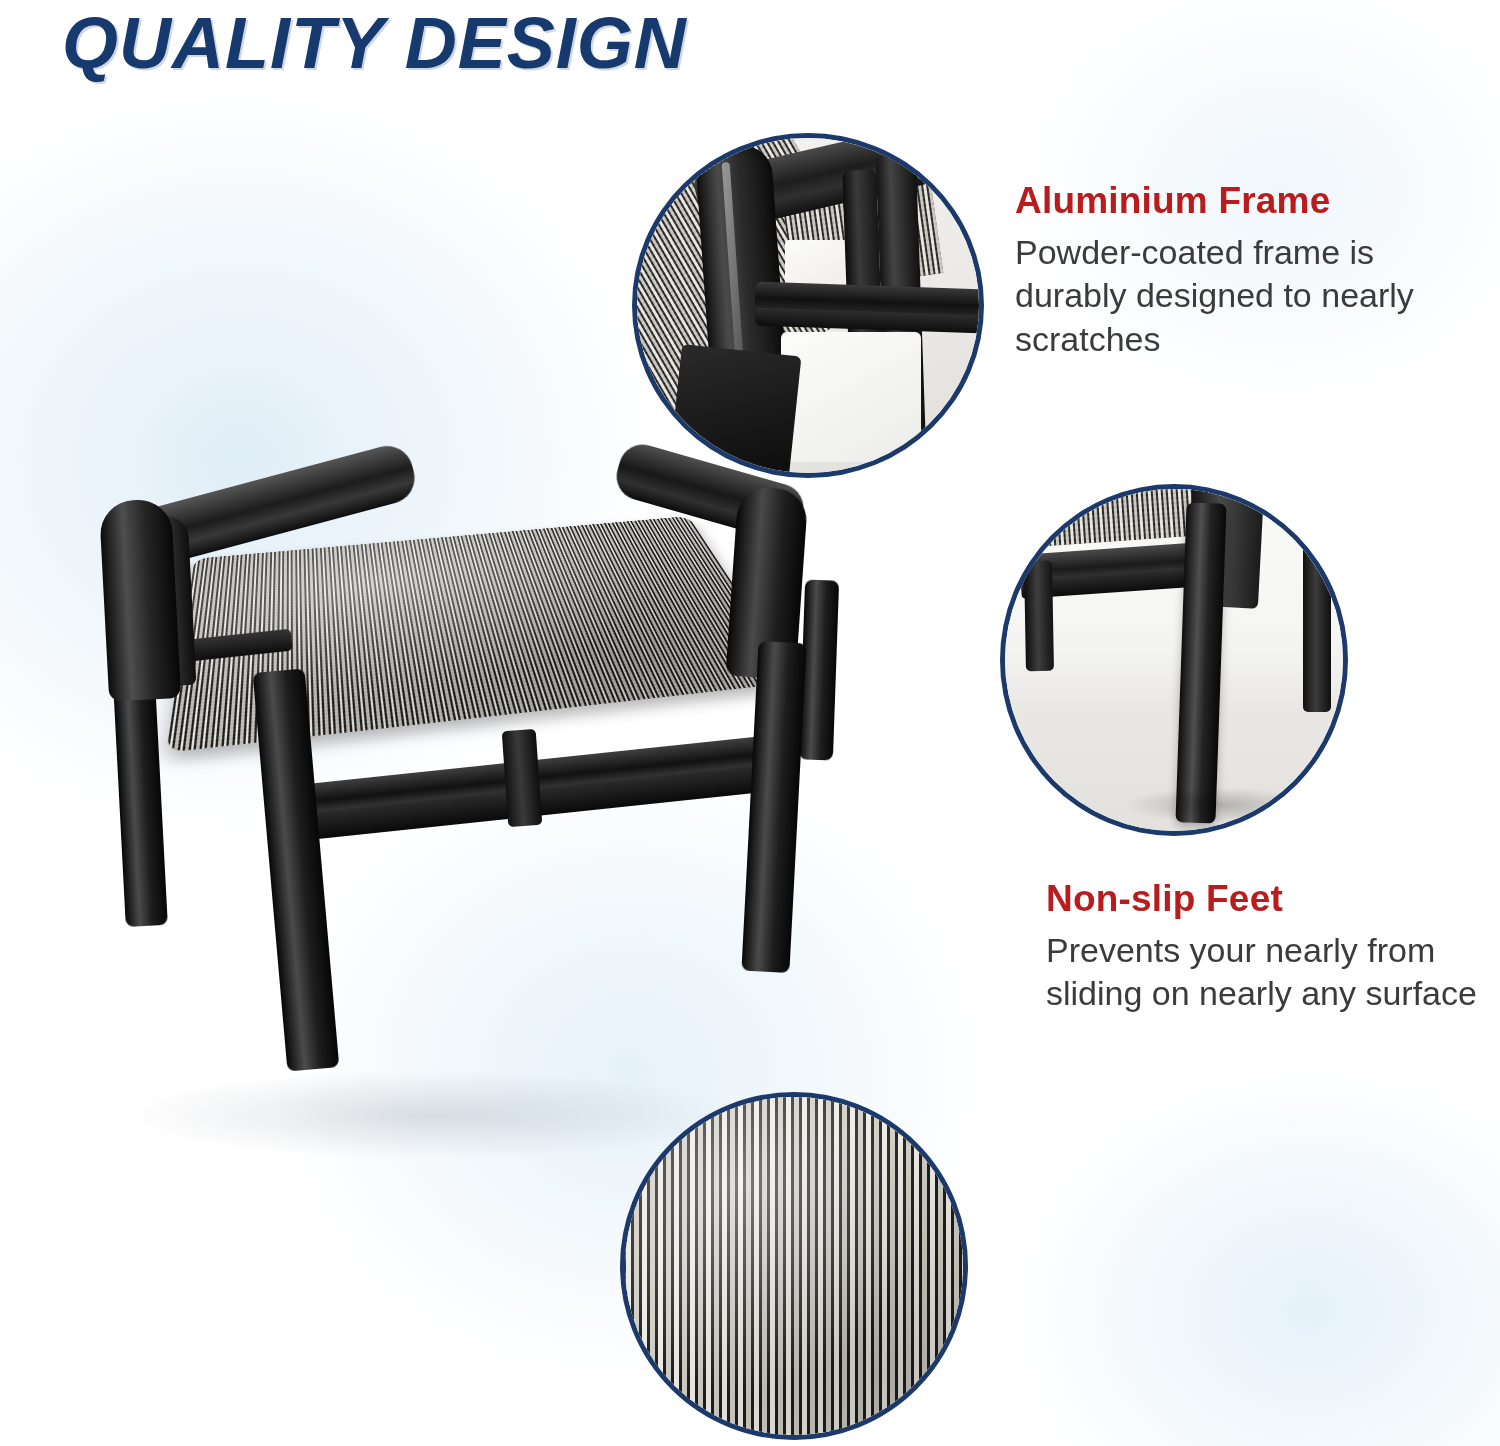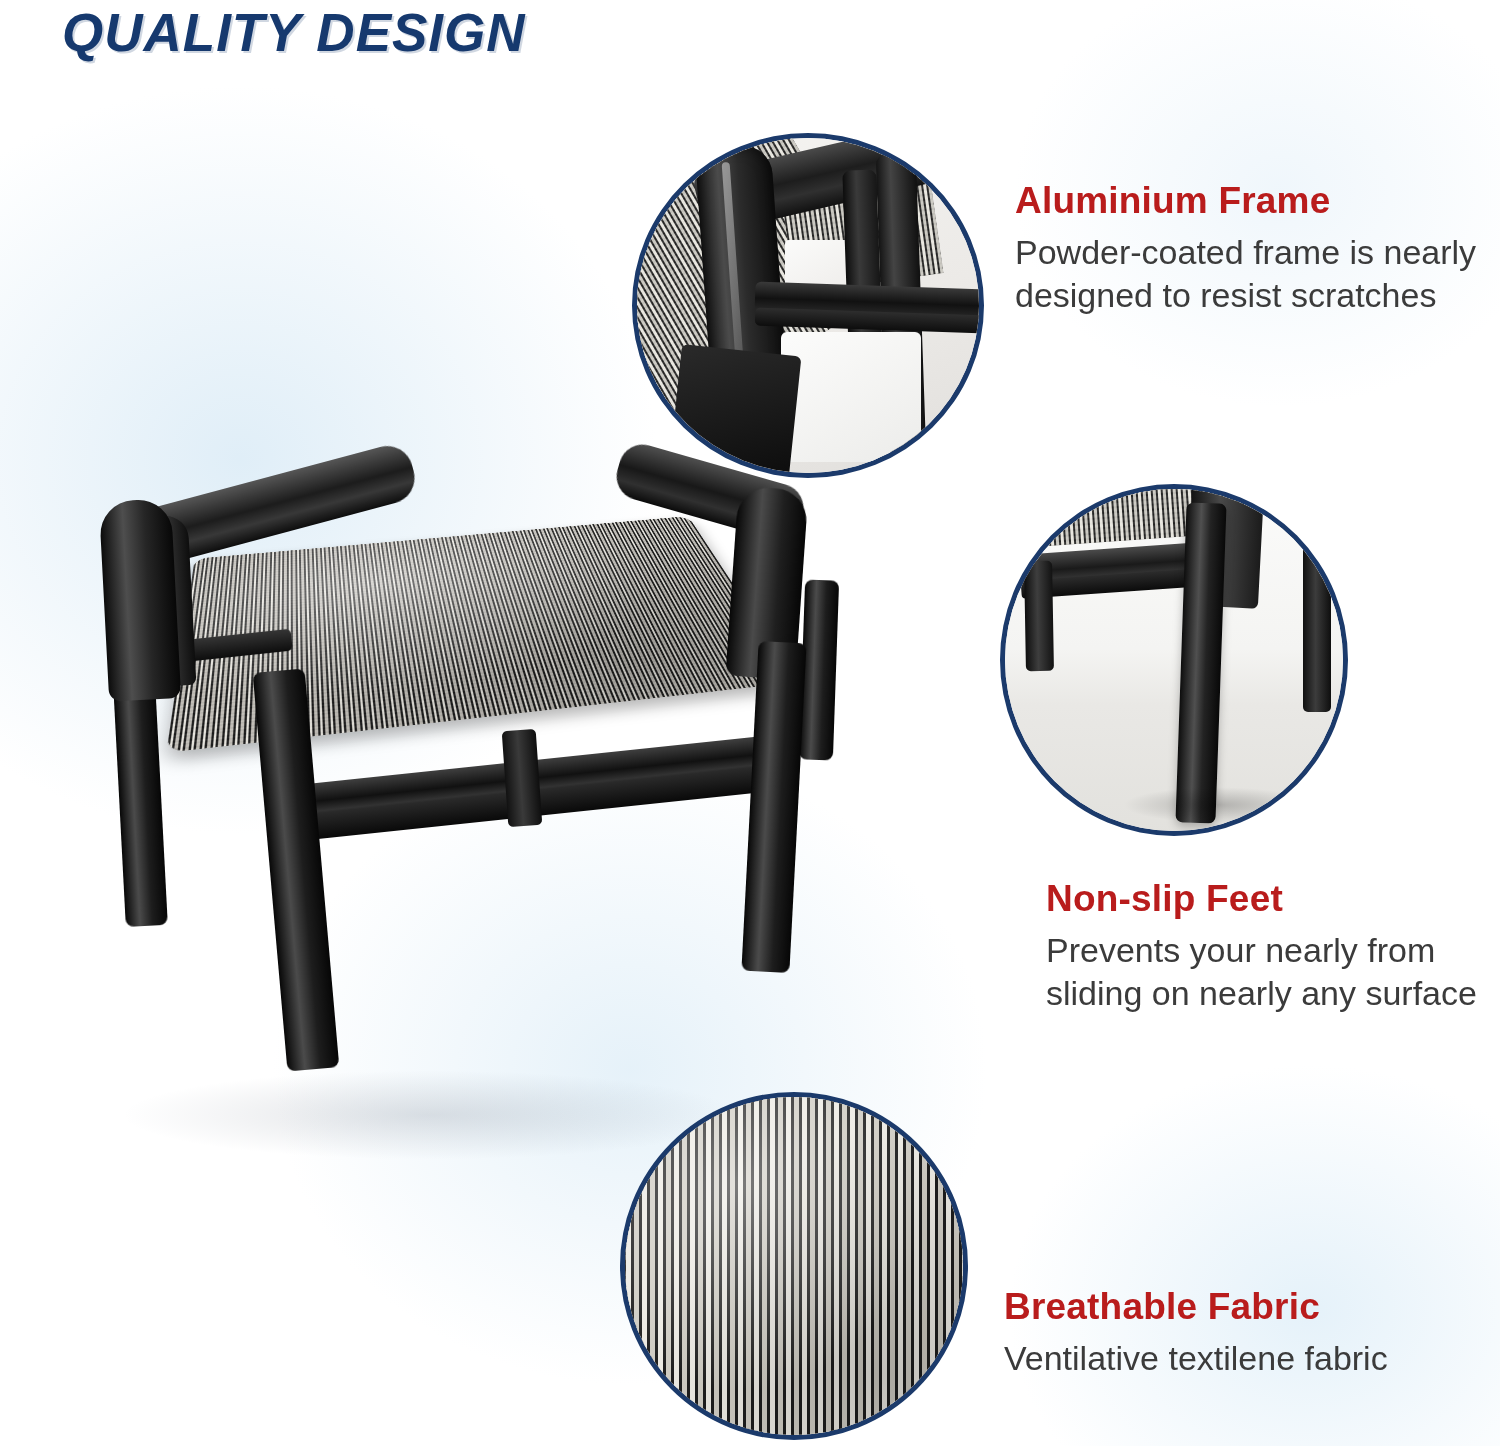--- a/index.html
+++ b/index.html
@@ -17,21 +17,21 @@
   .bg-tint-b{left:120px;top:620px;width:1020px;height:900px;
     background:radial-gradient(closest-side, rgba(225,239,248,.85), rgba(225,239,248,0) 70%);}
   .bg-tint-c{left:880px;top:960px;width:860px;height:700px;
     background:radial-gradient(closest-side, rgba(226,240,249,.9), rgba(226,240,249,0) 70%);}
   .bg-tint-d{left:900px;top:-120px;width:760px;height:620px;
     background:radial-gradient(closest-side, rgba(233,243,250,.7), rgba(233,243,250,0) 70%);}
 
   
   .title{
     position:absolute;left:62px;top:2px;
-    font-size:53px;font-weight:bold;font-style:italic;
+    font-size:72px;font-weight:bold;font-style:italic;
     letter-spacing:1px;
     color:#16396e;
     text-shadow:2px 2px 0 rgba(120,140,170,.35);
     white-space:nowrap;
   }
 
   
   .feat{position:absolute;}
   .feat h3{
     margin:0 0 10px 0;
@@ -347,26 +347,22 @@
 
   <div class="callout c3">
     <div class="inner">
       <div class="weave-big"></div>
       <div class="sheen"></div>
     </div>
   </div>
 
   <div class="feat feat-1">
     <h3>Aluminium Frame</h3>
-    <p>Powder-coated frame is nearly designed to resist scratches</p>
+    <p>Powder-coated frame is durably designed to nearly scratches</p>
   </div>
 
   <div class="feat feat-2">
     <h3>Non-slip Feet</h3>
     <p>Prevents your nearly from sliding on nearly any surface</p>
   </div>
 
-  <div class="feat feat-3">
-    <h3>Breathable Fabric</h3>
-    <p>Ventilative textilene fabric</p>
-  </div>
 
 </div>
 
 </body></html>

